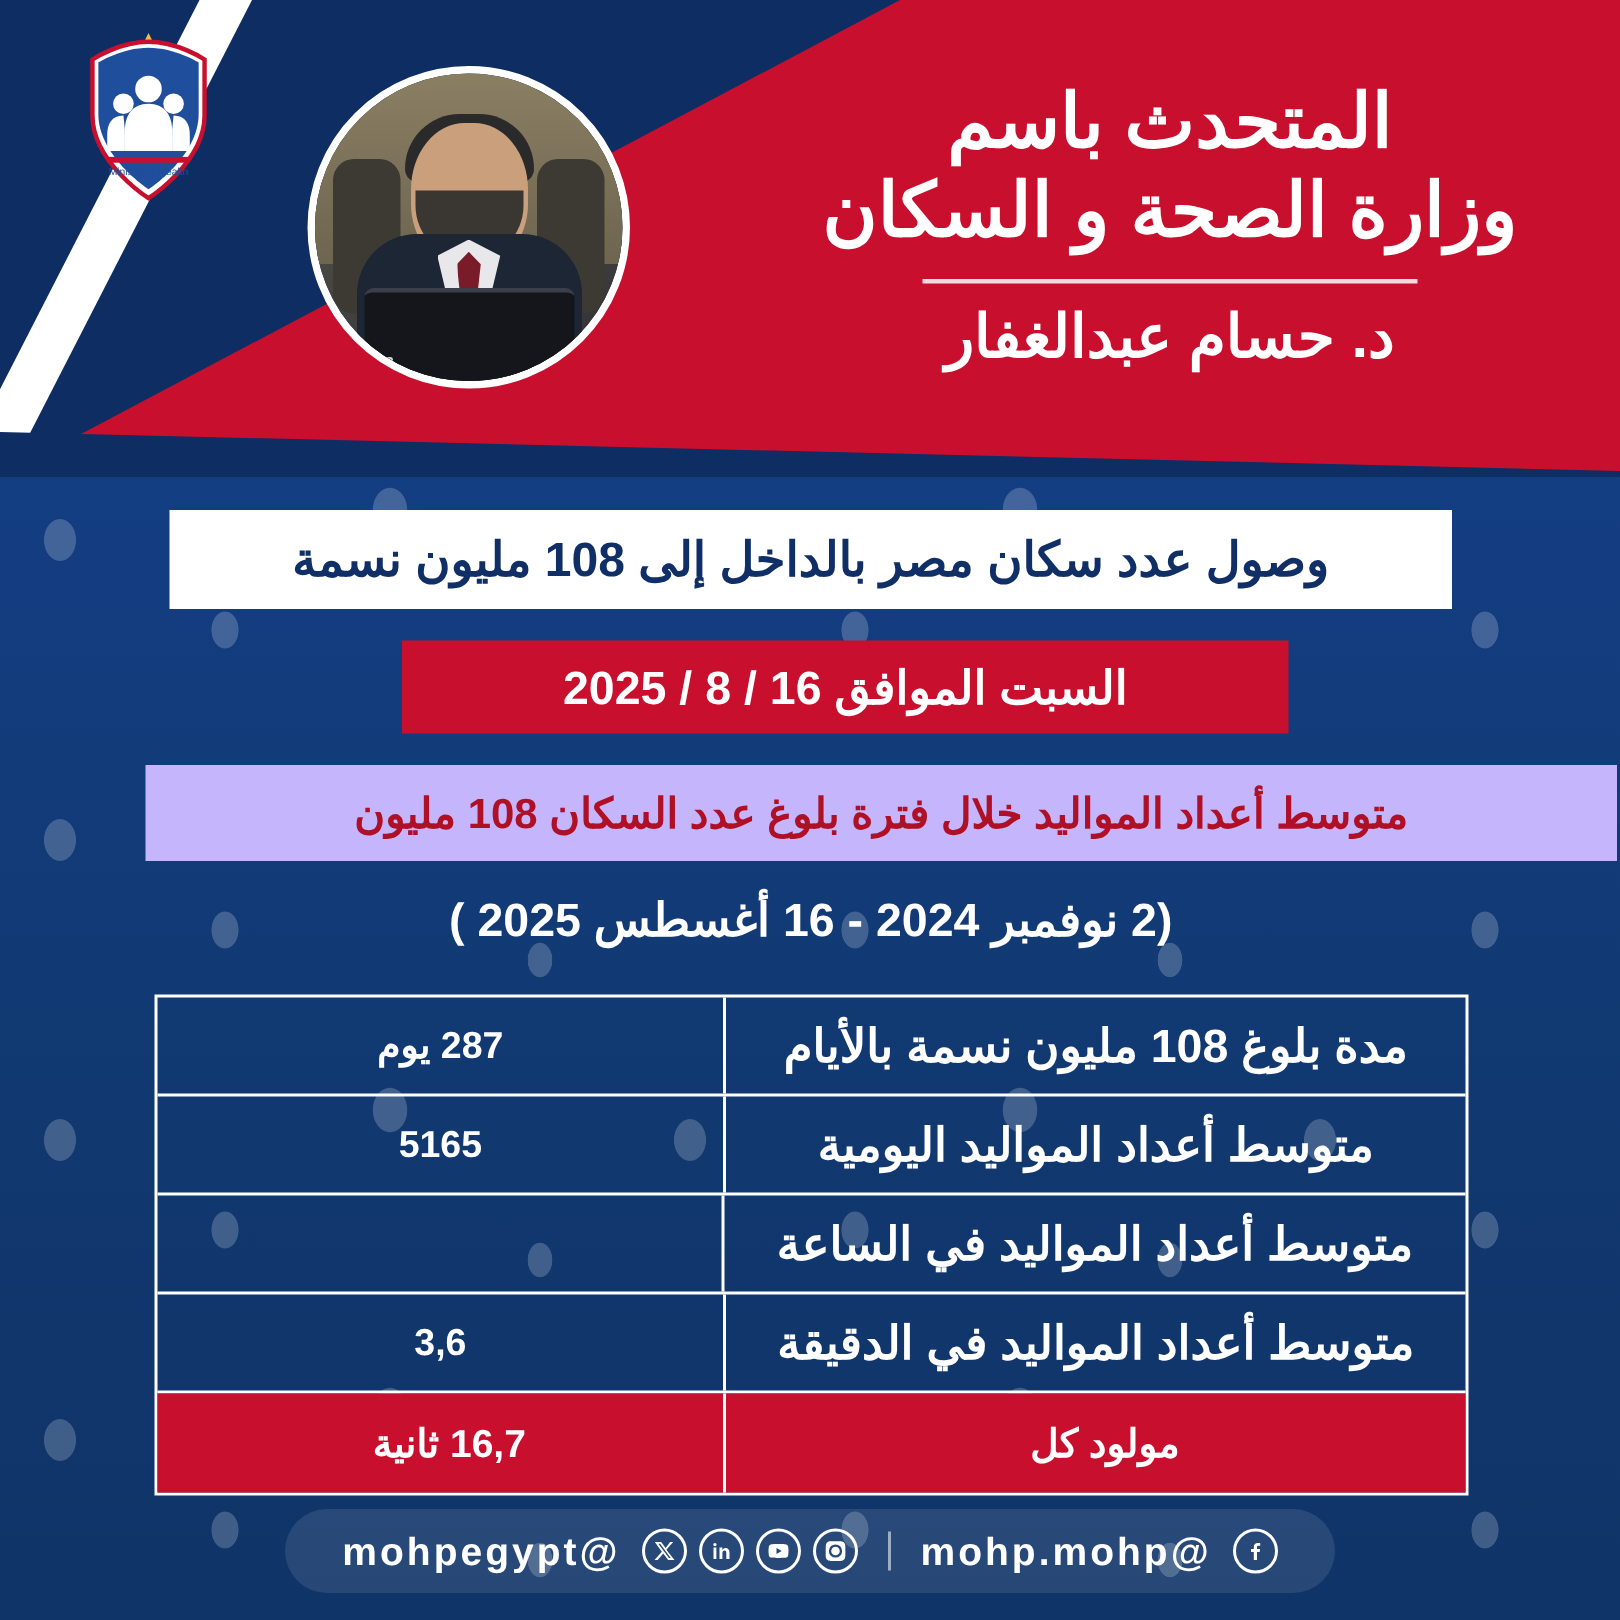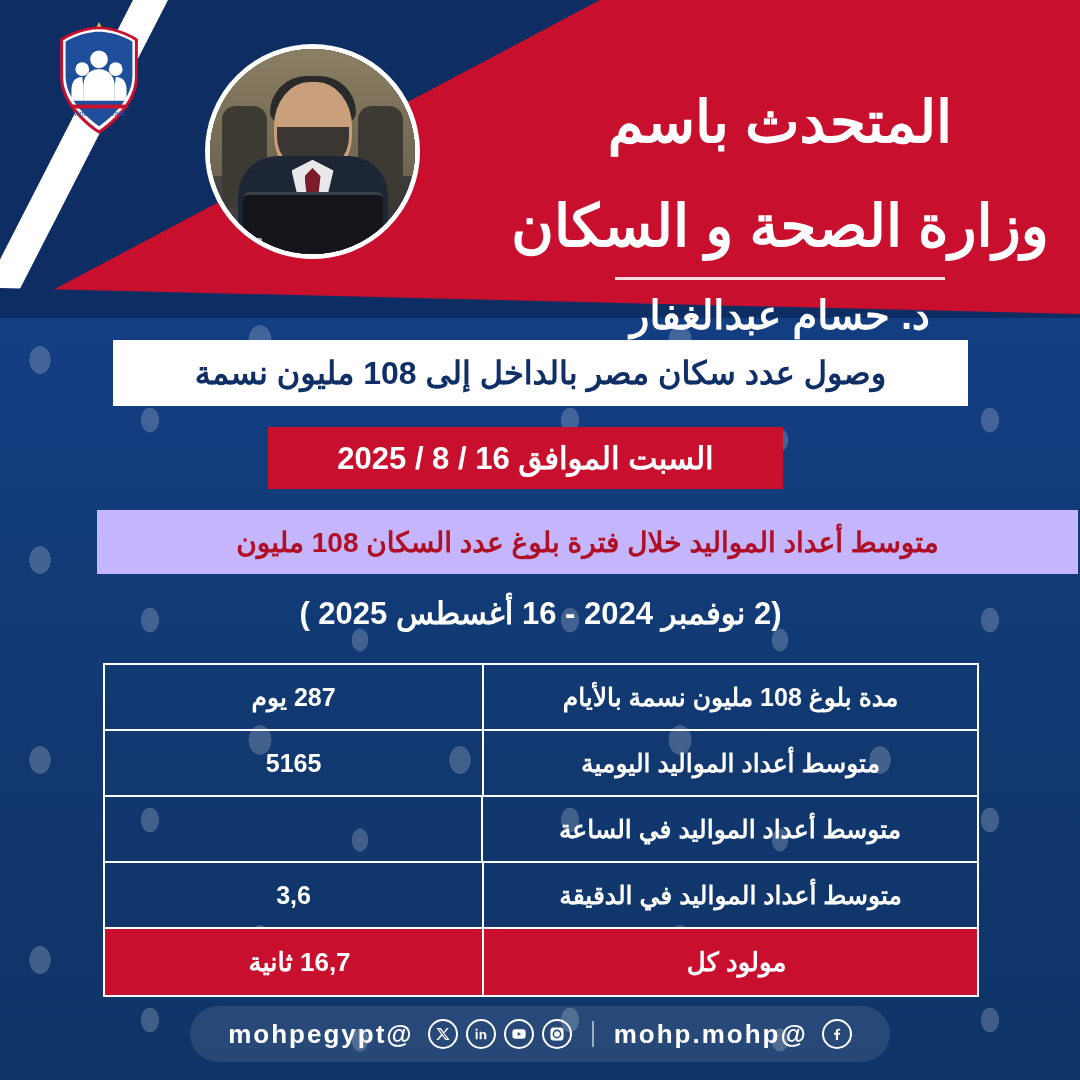--- a/index.html
+++ b/index.html
@@ -87,37 +87,37 @@
   .avatar .tie { position:absolute; left:50%; top:58%; transform:translateX(-50%); width:16px; height:52px; background:#7a1b2a; clip-path: polygon(50% 0, 100% 16%, 70% 100%, 30% 100%, 0 16%); }
   .avatar .laptop { position:absolute; left:50%; bottom:0; transform:translateX(-50%); width:140px; height:62px; background:#14161c; border-radius:6px 6px 0 0; border-top:3px solid #3a3f4a; }
   .avatar .deskpaper { position:absolute; left:8%; bottom:2px; width:36px; height:14px; background:#d8d8d8; border-radius:2px; }
 
   .header-title {
     position: absolute; top: 52px; right: 0; width: 640px;
     text-align: center; color: #ffffff;
     padding-left: 40px;
   }
   .header-title .l1, .header-title .l2 {
-    font-size: 58px; font-weight: 700; line-height: 1.18; letter-spacing: 0px; margin-top: 36px;
+    font-size: 50px; font-weight: 700; line-height: 1.18; letter-spacing: 0px;
   }
   .title-rule {
     width: 330px; height: 3px; background: rgba(255,255,255,.85);
     margin: 16px auto 12px auto;
   }
   .header-title .name { font-size: 40px; font-weight: 700; }
 
   
   .banner-white {
     position: absolute; top: 340px; left: 113px; width: 855px; height: 66px;
     background: #ffffff; color: #0f2f66;
     display: flex; align-items: center; justify-content: center;
     font-size: 32px; font-weight: 700;
   }
   .banner-red {
-    position: absolute; top: 427px; left: 268px; width: 515px; height: 62px;
+    position: absolute; top: 427px; left: 268px; width: 591px; height: 62px;
     background: #c8102e; color: #ffffff;
     display: flex; align-items: center; justify-content: center;
     font-size: 31px; font-weight: 700;
   }
   .banner-white2 {
     position: absolute; top: 510px; left: 97px; width: 981px; height: 64px;
     background: #c4b5fd; color: #b01026;
     display: flex; align-items: center; justify-content: center;
     font-size: 28px; font-weight: 700;
   }
@@ -130,21 +130,21 @@
   
   .table {
     position: absolute; top: 663px; left: 103px; width: 876px;
     border: 2px solid #ffffff;
     border-collapse: collapse;
   }
   .table .row { display: flex; height: 66px; border-bottom: 2px solid #ffffff; }
   .table .row:last-child { border-bottom: none; }
   .table .cell-label {
     width: 496px; display: flex; align-items: center; justify-content: center;
-    color: #ffffff; font-size: 25px; font-weight: 700;
+    color: #ffffff; font-size: 31px; font-weight: 700;
     border-left: 2px solid #ffffff;
     text-align: center;
   }
   .table .cell-value {
     width: 378px; display: flex; align-items: center; justify-content: center;
     color: #ffffff; font-size: 25px; font-weight: 700;
   }
   .row-last { background: #c8102e; }
   .row-last .cell-label, .row-last .cell-value { font-size: 26px; padding-left: 12px; }
 

